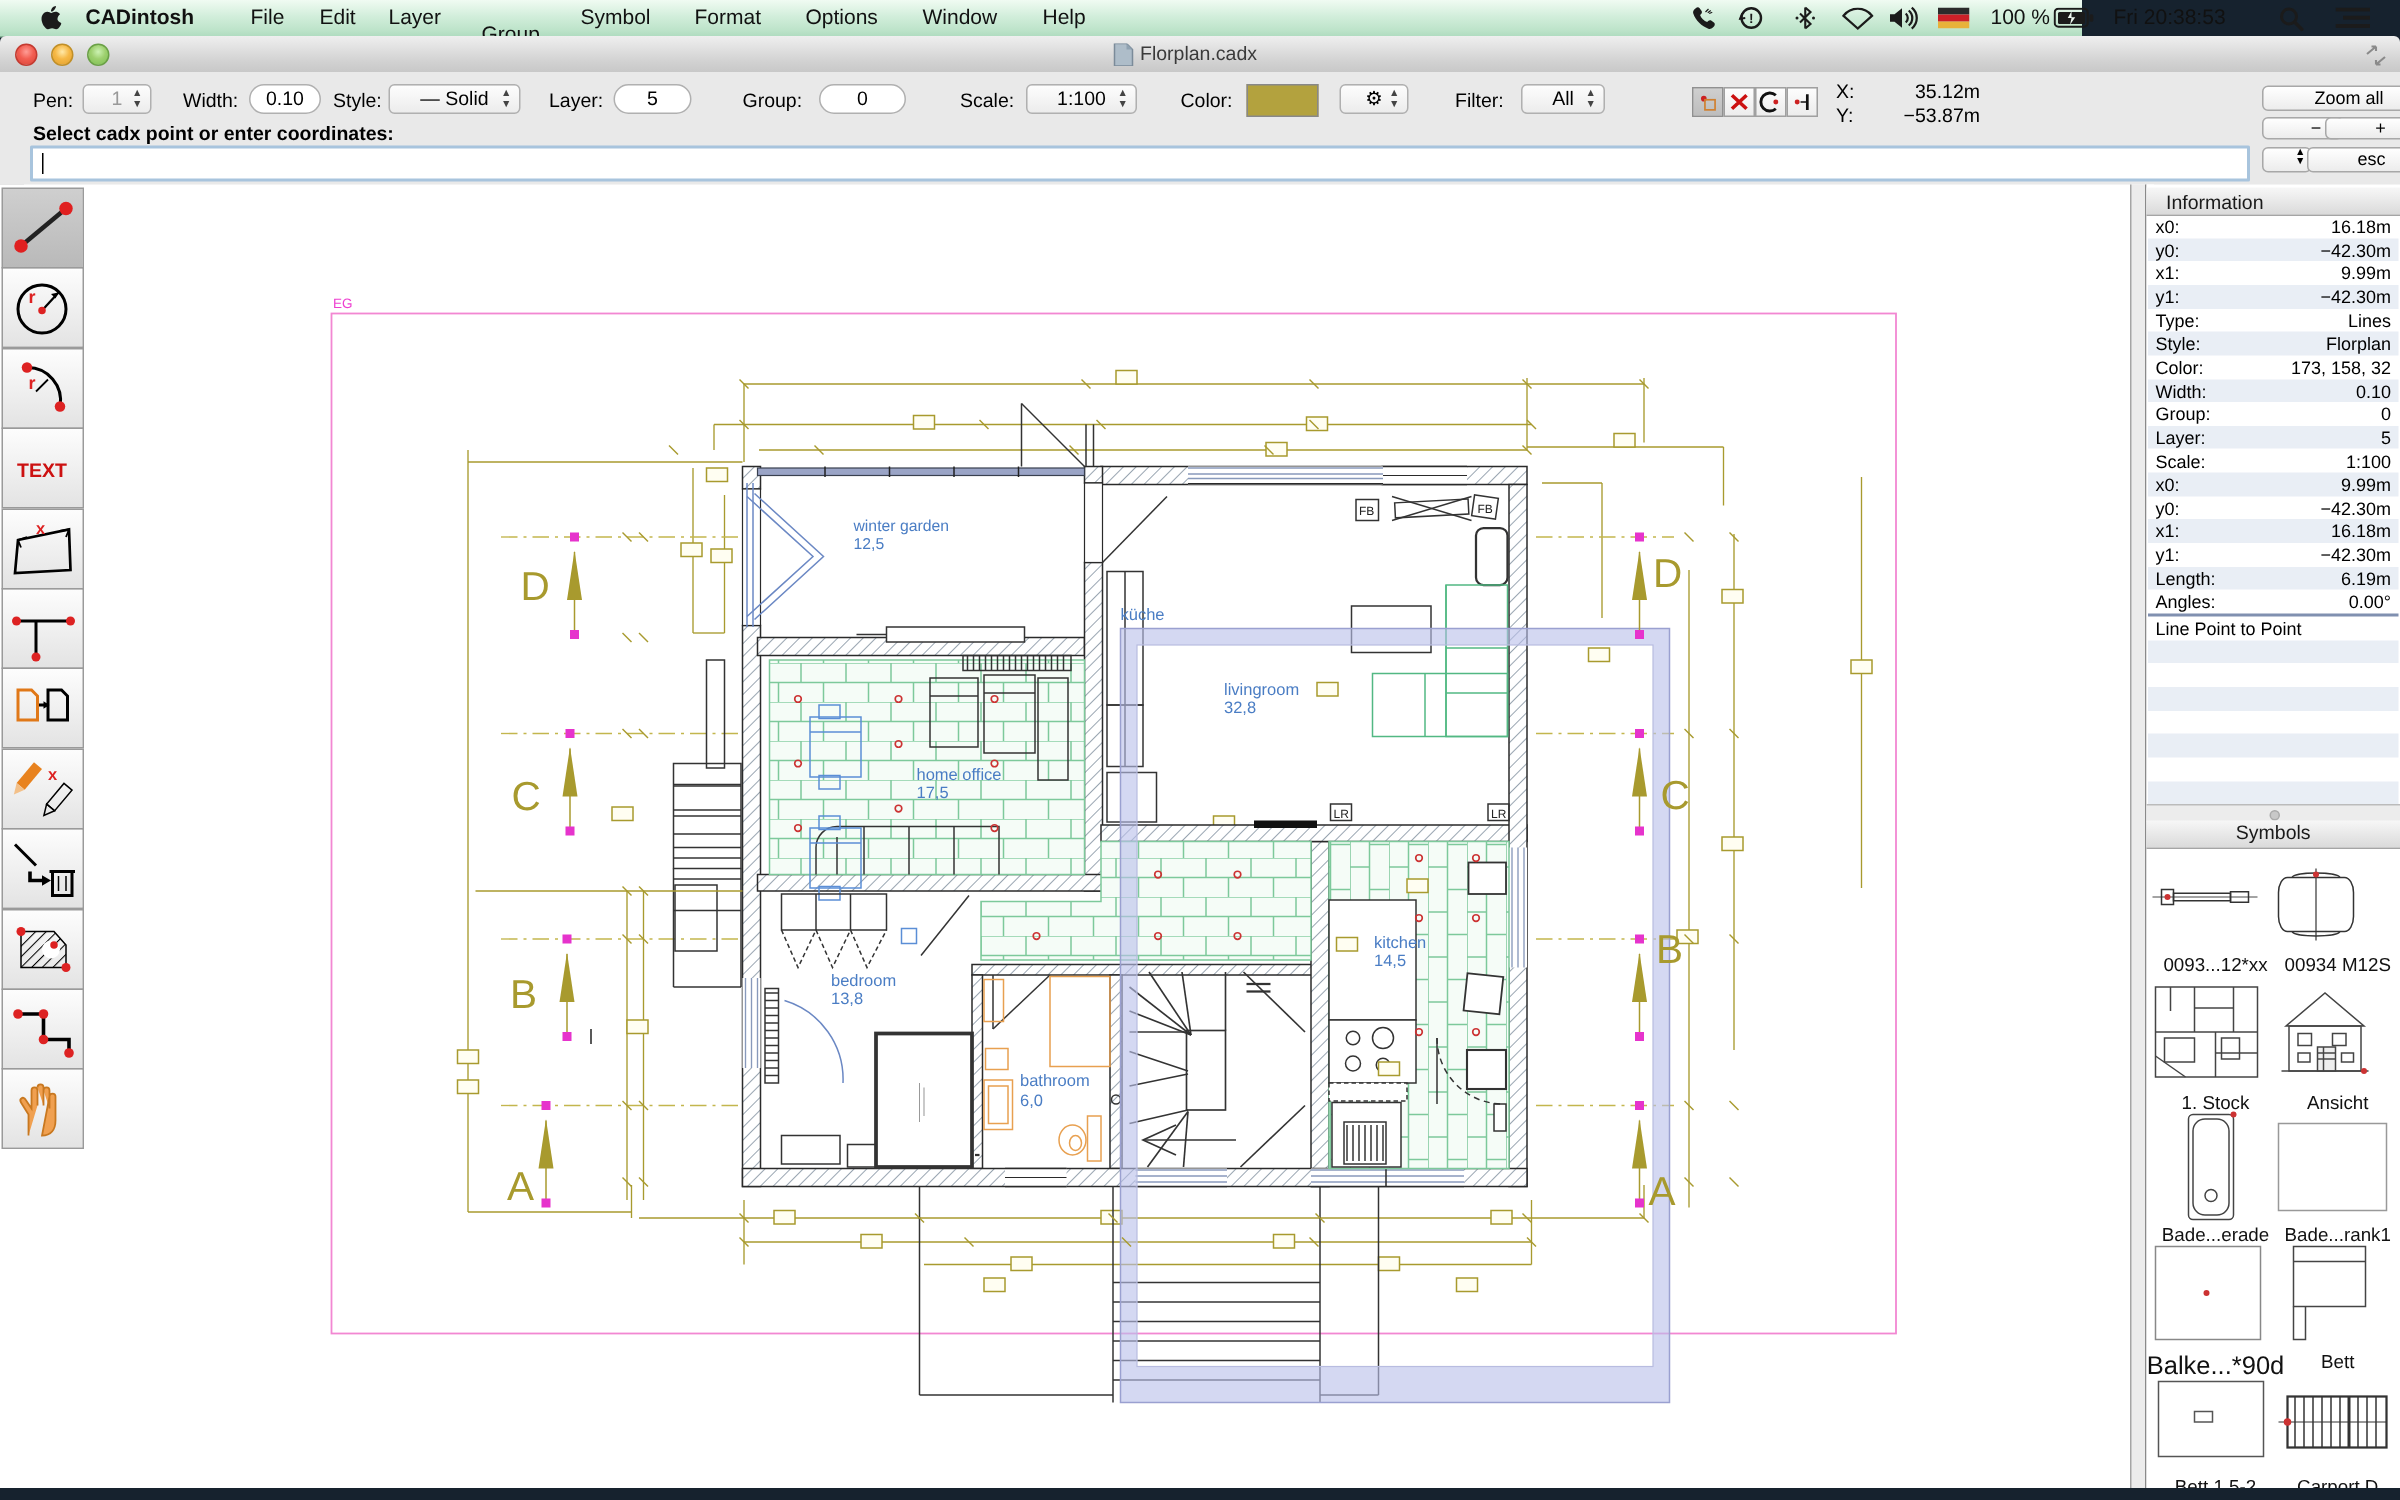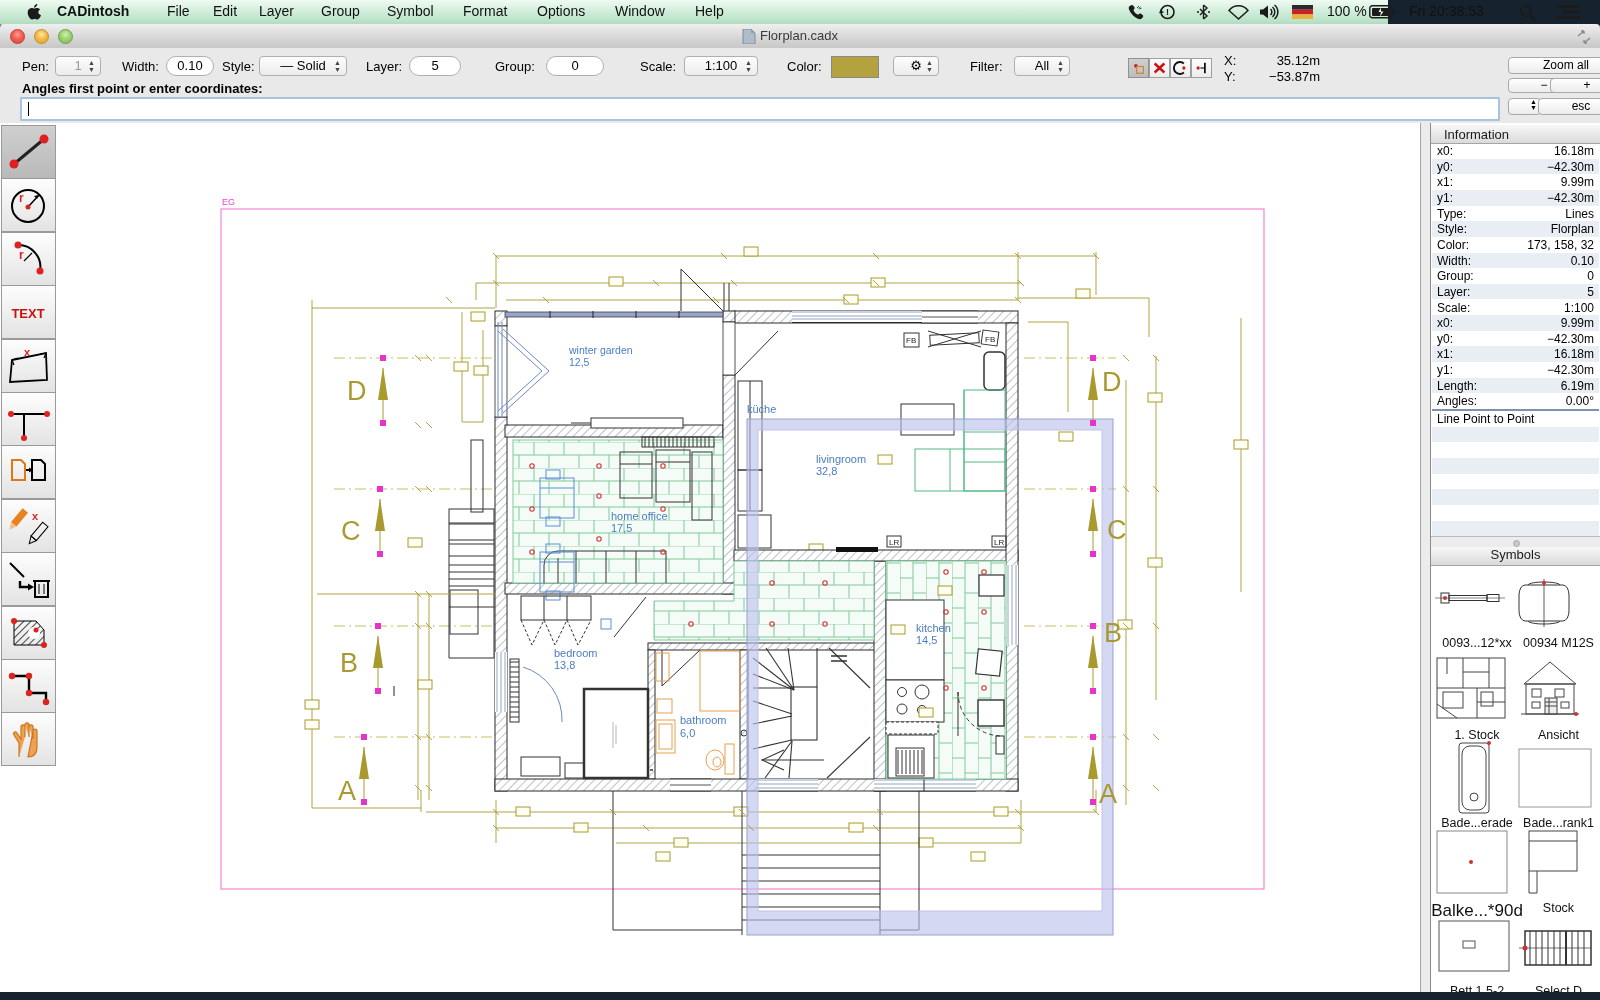--- a/index.html
+++ b/index.html
@@ -58,21 +58,21 @@
 <div id="screen">
 
   <div id="menubar">
     <svg class="mi" style="left:27px;top:4px" width="14" height="16" viewBox="0 0 14 16">
       <path d="M11.3 8.6c0-2 1.7-3 1.8-3.1-1-1.4-2.4-1.6-2.9-1.6-1.2-.1-2.4.7-3 .7-.6 0-1.6-.7-2.6-.7C3.3 4 2.1 4.7 1.4 5.8-.1 8.1 1 11.6 2.4 13.5c.7 1 1.5 2 2.6 2 1 0 1.4-.6 2.7-.6s1.6.6 2.7.6c1.1 0 1.8-1 2.5-1.9.8-1.1 1.1-2.2 1.1-2.3 0 0-2.6-1-2.7-2.7zM9.4 2.3c.6-.7 1-1.6.9-2.3-.8 0-1.8.5-2.4 1.2-.5.6-1 1.6-.9 2.5.9.1 1.8-.5 2.4-1.4z" fill="#1b1b1b"></path>
     </svg>
     <span class="mi" style="left:57px;font-weight:bold;">CADintosh</span>
     <span class="mi" style="left:167px;">File</span>
     <span class="mi" style="left:213px;">Edit</span>
     <span class="mi" style="left:259px;">Layer</span>
-    <span class="mi" style="left:321px;">Group</span>
+    <span class="mi" style="left:321px;margin-top:11px;">Group</span>
     <span class="mi" style="left:387px;">Symbol</span>
     <span class="mi" style="left:463px;">Format</span>
     <span class="mi" style="left:537px;">Options</span>
     <span class="mi" style="left:615px;">Window</span>
     <span class="mi" style="left:695px;">Help</span>
     <span class="mi" style="left:1327px;">100 %</span>
     <span class="mi" style="left:1409px;">Fri 20:38:53</span>
     <svg class="mi" style="left:1127px;top:4px" width="17" height="16" viewBox="0 0 17 16">
       <path d="M3.5 1.5c.8-.8 2-.8 2.6 0l1.2 1.6c.5.7.4 1.6-.2 2.2l-.7.7c.3 1 .9 2 1.8 2.9.9.9 1.9 1.5 2.9 1.8l.7-.7c.6-.6 1.5-.7 2.2-.2l1.6 1.2c.8.6.8 1.8 0 2.6l-.9.9c-.7.7-1.8 1-2.8.6-2.2-.8-4.3-2.1-6.1-3.9C4 9.4 2.7 7.3 1.9 5.1c-.4-1-.1-2.1.6-2.8z" fill="#1b1b1b"></path>
       <g stroke="#1b1b1b" stroke-width="0.8">
@@ -180,21 +180,21 @@
     </div>
     <span class="tlabel" style="left:1224px;top:5px;">X:</span>
     <span class="tlabel" style="left:1224px;top:21px;">Y:</span>
     <span class="tlabel" style="left:1258px;top:5px;width:62px;display:inline-block;text-align:right;">35.12m</span>
     <span class="tlabel" style="left:1250px;top:21px;width:70px;display:inline-block;text-align:right;">−53.87m</span>
     <div class="btn" style="left:1508px;top:9px;width:78px;height:15px;line-height:15px;">Zoom all</div>
     <div class="btn" style="left:1508px;top:30px;width:34px;height:13px;line-height:13px;">−</div>
     <div class="btn" style="left:1550px;top:30px;width:36px;height:13px;line-height:13px;">+</div>
     <div class="btn" style="left:1508px;top:50px;width:13px;height:15px;line-height:6px;font-size:7px;">▲<br>▼</div>
     <div class="btn" style="left:1538px;top:50px;width:48px;height:15px;line-height:15px;">esc</div>
-    <div id="cmdlabel">Angles first point or enter coordinates:</div>
+    <div id="cmdlabel">Select cadx point or enter coordinates:</div>
     <div id="cmdinput">
         <div id="caret"></div>
       </div>
   </div>
 
   <div id="content">
     <div id="canvaswrap" style="position:absolute;left:16px;top:0;width:1420px;height:869px;background:#fff;">
 <svg width="1420" height="869" viewBox="0 123 1420 869">
 <defs>
 <pattern id="wh" width="6" height="6" patternUnits="userSpaceOnUse" patternTransform="rotate(45)">
@@ -949,38 +949,38 @@
     <svg style="position:absolute;left:2px;top:706px" width="165" height="72">
 <rect x="4" y="2" width="70" height="62" fill="none" stroke="#888"></rect>
 <circle cx="38" cy="33" r="2" fill="#c33"></circle>
 <g stroke="#444" fill="none">
 <rect x="96" y="2" width="48" height="40"></rect>
             <path d="M96 42 v22 h8 v-22"></path>
             <line x1="96" y1="12" x2="144" y2="12"></line>
 </g>
         </svg>
     <div style="position:absolute;left:0px;top:778px;width:92px;text-align:center;font-size:17px;color:#111;">Balke...*90d</div>
-    <div style="position:absolute;left:86px;top:778px;width:83px;text-align:center;font-size:12.5px;color:#111;">Stock</div>
+    <div style="position:absolute;left:86px;top:778px;width:83px;text-align:center;font-size:12.5px;color:#111;">Bett</div>
     <svg style="position:absolute;left:2px;top:796px" width="165" height="66">
 <rect x="6" y="2" width="70" height="50" fill="none" stroke="#555"></rect>
 <rect x="30" y="22" width="12" height="7" fill="none" stroke="#555"></rect>
 <g stroke="#333" fill="none">
 <rect x="92" y="12" width="66" height="34" stroke-width="1.5"></rect>
 <line x1="97" y1="12" x2="97" y2="46"></line>
             <line x1="103" y1="12" x2="103" y2="46"></line>
             <line x1="109" y1="12" x2="109" y2="46"></line>
             <line x1="115" y1="12" x2="115" y2="46"></line>
             <line x1="121" y1="12" x2="121" y2="46"></line>
             <line x1="127" y1="12" x2="127" y2="46"></line>
             <line x1="133" y1="12" x2="133" y2="46" stroke-width="2"></line>
             <line x1="139" y1="12" x2="139" y2="46"></line>
             <line x1="145" y1="12" x2="145" y2="46"></line>
             <line x1="151" y1="12" x2="151" y2="46"></line>
 <line x1="86" y1="29" x2="158" y2="29" stroke-width="0.7"></line>
 </g>
           <circle cx="92" cy="29" r="2.5" fill="#c33"></circle>
         </svg>
     <div style="position:absolute;left:0px;top:861px;width:92px;text-align:center;font-size:12.5px;color:#111;">Bett  1,5-2</div>
-    <div style="position:absolute;left:86px;top:861px;width:83px;text-align:center;font-size:12.5px;color:#111;">Select D</div>
+    <div style="position:absolute;left:86px;top:861px;width:83px;text-align:center;font-size:12.5px;color:#111;">Carport D</div>
   </div>
   </div>
   <div id="dock"></div>
 </div>
 
 </body></html>

